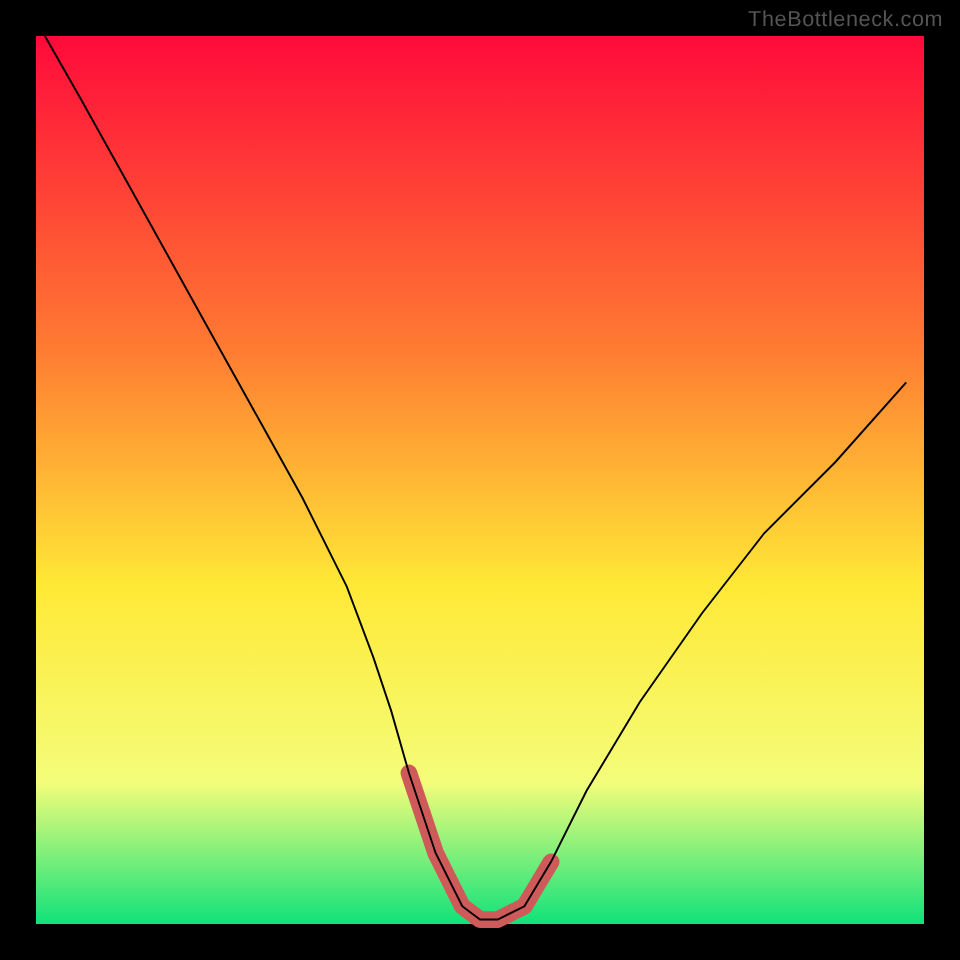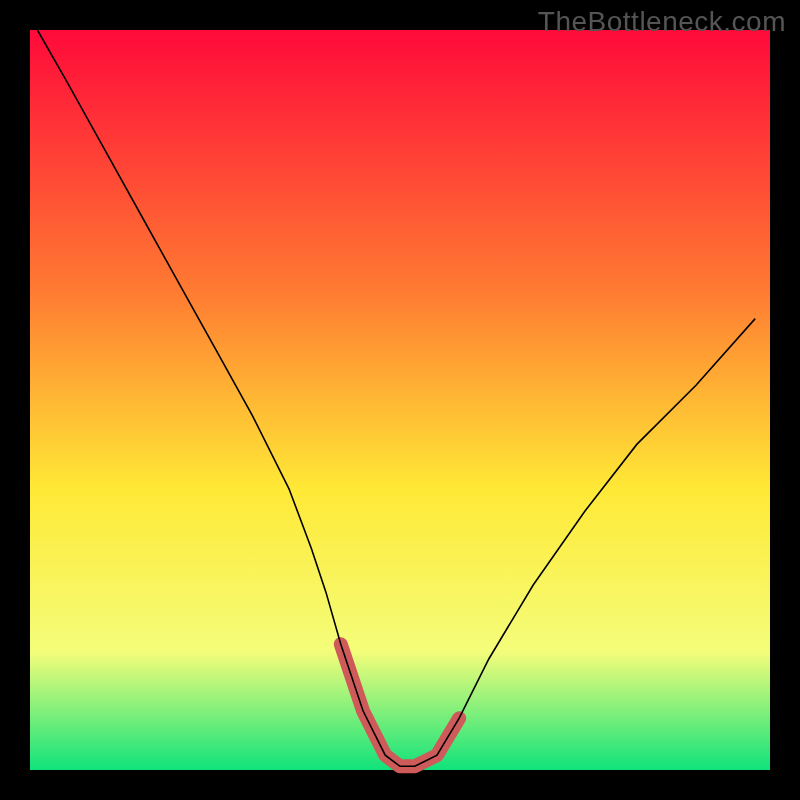--- a/index.html
+++ b/index.html
@@ -15,21 +15,21 @@
     position: relative;
     width: 800px;
     height: 800px;
     background: #000;
   }
   .watermark {
     position: absolute;
     top: 6px;
     right: 14px;
     color: #555;
-    font-size: 28px;
+    font-size: 18px;
     font-weight: 500;
     letter-spacing: 0.5px;
     z-index: 3;
   }
   svg {
     display: block;
   }
   .plot-rect {
     fill: url(#bg-grad);
   }

